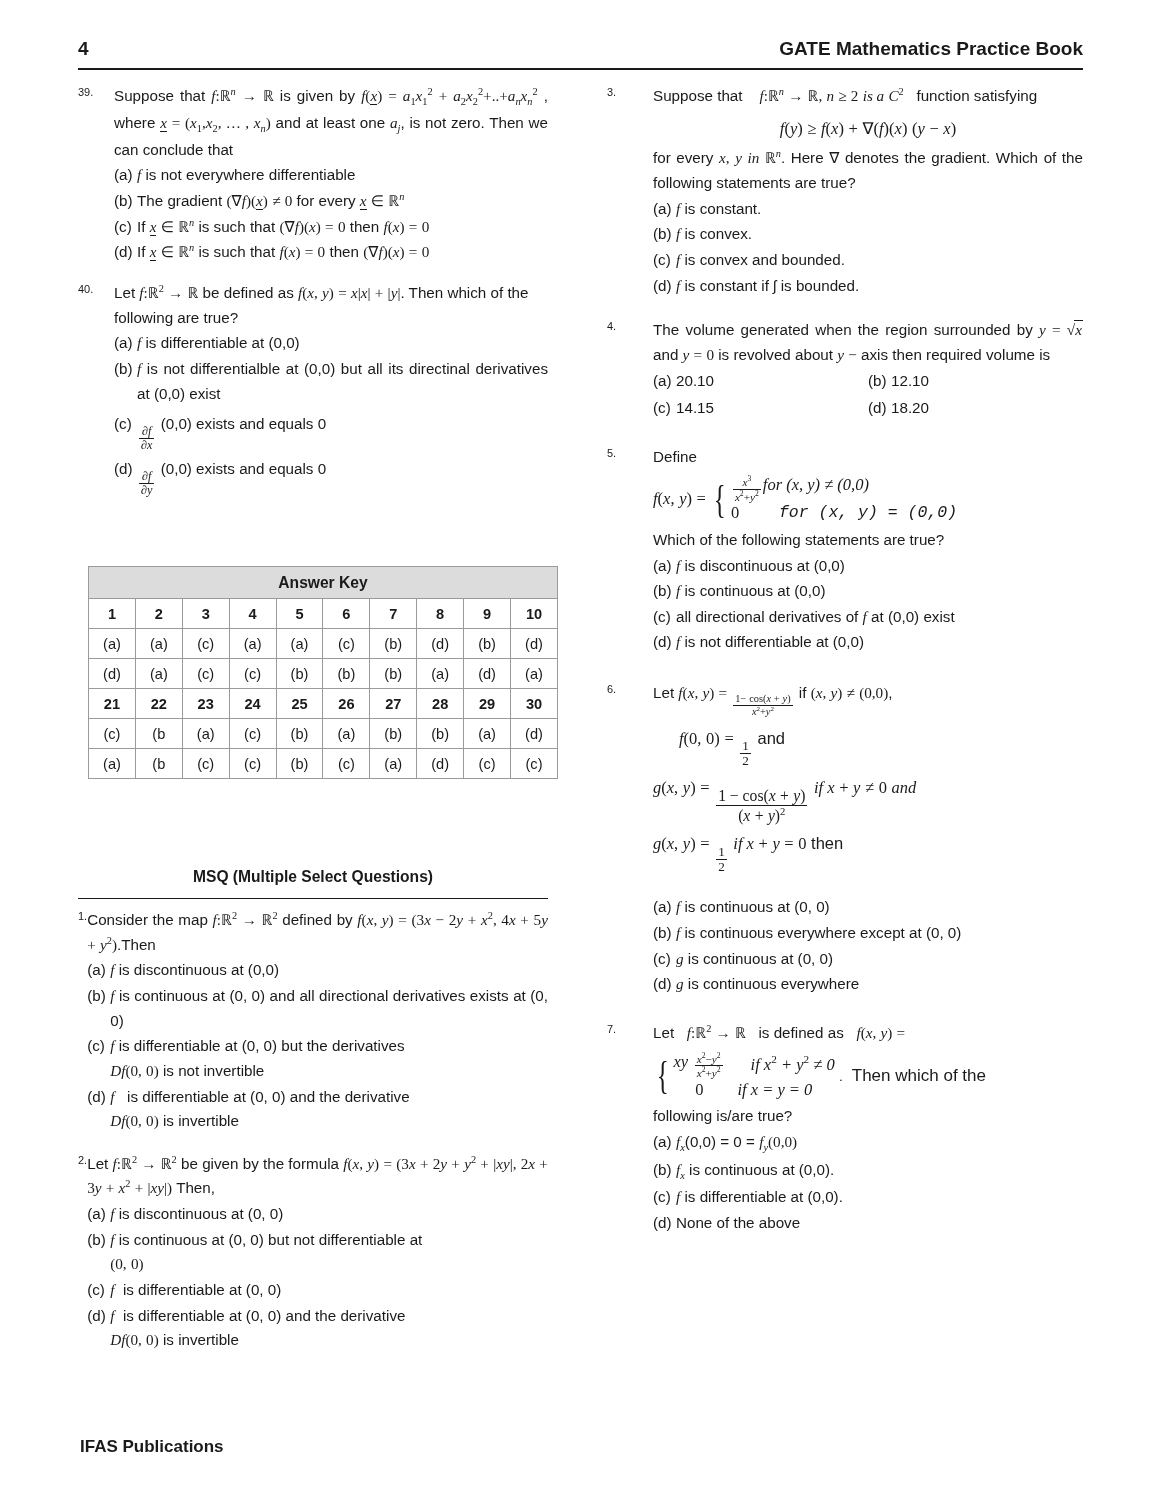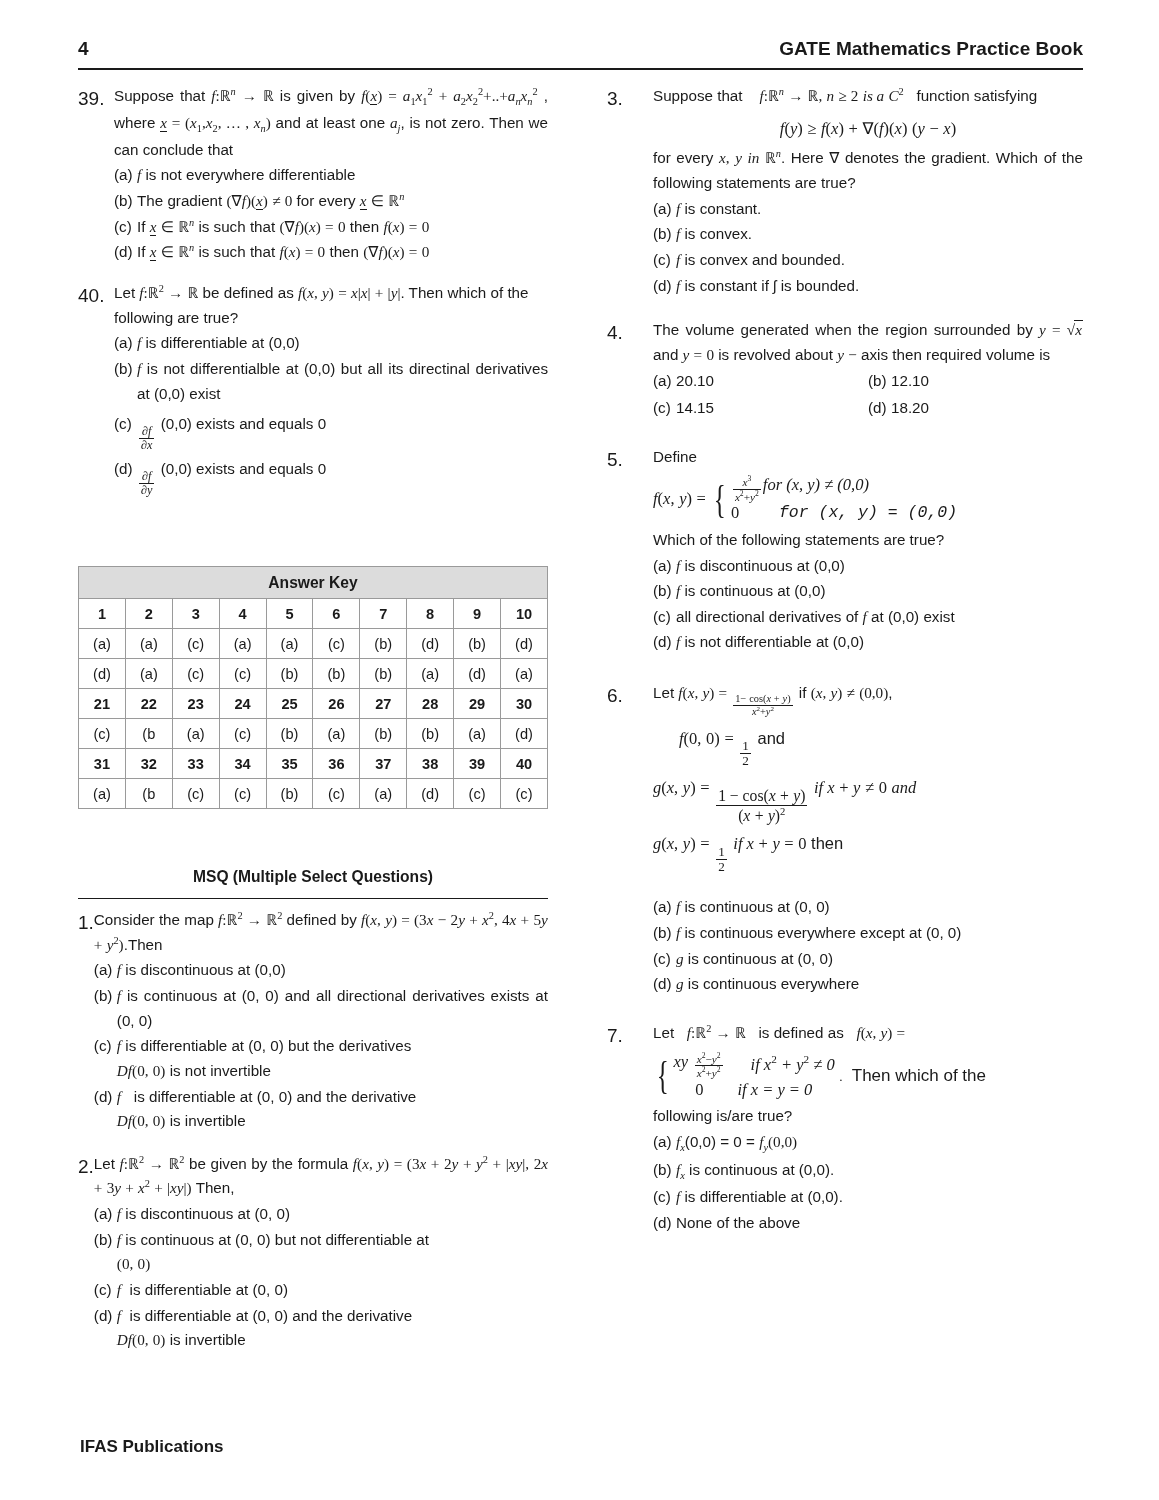--- a/index.html
+++ b/index.html
@@ -64,21 +64,21 @@
   .col-right { left: 607px; width: 476px; }
 
   
   .q {
     display: flex;
     margin-bottom: 14px;
     line-height: 1.62;
   }
   .q-num {
     flex: 0 0 auto;
-    font-size: 19px;
+    font-size: 11px;
     text-align: left;
   }
   .col-left > .q > .q-num  { width: 36px; }
   .col-right > .q > .q-num { width: 46px; }
   .q-body {
     flex: 1 1 auto;
     font-size: 15.2px;
   }
   .stem { text-align: justify; }
   .stem.nojust { text-align: left; }
@@ -167,21 +167,21 @@
 
   .sqrt {
     border-top: 1.1px solid #1a1a1a;
     padding: 0 1px 0 1px;
     margin-left: -1px;
   }
 
   
   .akey-wrap {
     position: absolute;
-    left: 78px; top: 566px;
+    left: 88px; top: 566px;
     width: 470px;
   }
   table.akey {
     border-collapse: collapse;
     width: 100%;
     table-layout: fixed;
     font-size: 14.6px;
   }
   table.akey td, table.akey th {
     border: 1px solid #9a9a9a;
@@ -364,32 +364,20 @@
         <td>(c)</td>
         <td>(b</td>
         <td>(a)</td>
         <td>(c)</td>
         <td>(b)</td>
         <td>(a)</td>
         <td>(b)</td>
         <td>(b)</td>
         <td>(a)</td>
         <td>(d)</td>
-      </tr>
-      <tr>
-        <td class="numrow">31</td>
-        <td class="numrow">32</td>
-        <td class="numrow">33</td>
-        <td class="numrow">34</td>
-        <td class="numrow">35</td>
-        <td class="numrow">36</td>
-        <td class="numrow">37</td>
-        <td class="numrow">38</td>
-        <td class="numrow">39</td>
-        <td class="numrow">40</td>
       </tr>
       <tr>
         <td>(a)</td>
         <td>(b</td>
         <td>(c)</td>
         <td>(c)</td>
         <td>(b)</td>
         <td>(c)</td>
         <td>(a)</td>
         <td>(d)</td>

